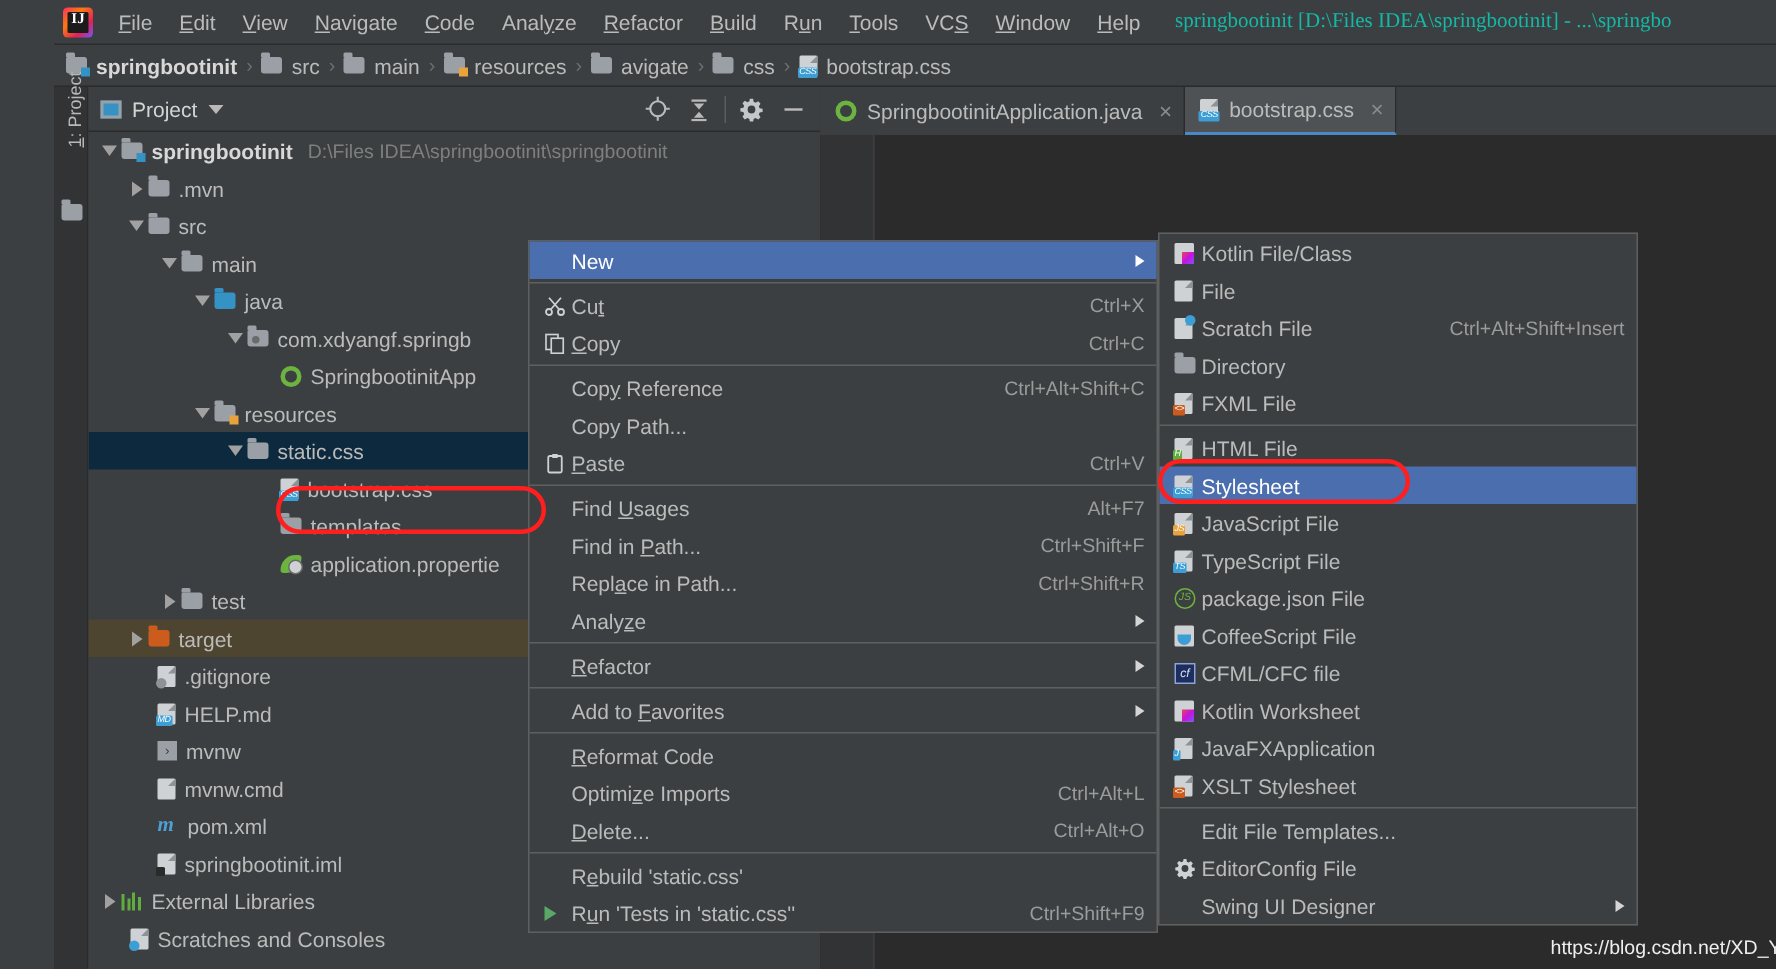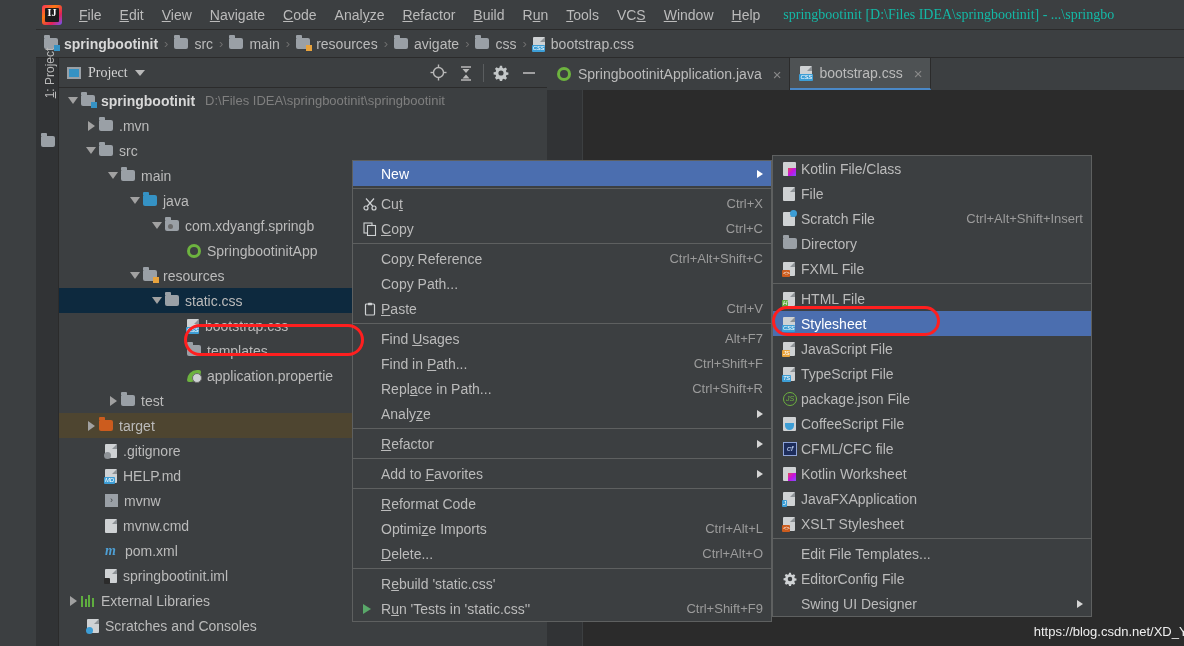--- a/index.html
+++ b/index.html
@@ -148,21 +148,21 @@
     background: #3c3f41;
   }
   .proj-header {
     height: 30px; background: #3c3f41; display: flex; align-items: center;
     padding: 0 4px 0 8px; border-bottom: 1px solid #2b2b2b;
   }
   .proj-header .titlebox { display: flex; align-items: center; gap: 7px; }
   .proj-header .sq {
     width: 14px; height: 12px; border: 2px solid #9aa0a6; background: #3592c4;
   }
-  .proj-header .ptitle { color: #d4d4d4; font-size: 14px; font-family: Liberation Serif, serif; }
+  .proj-header .ptitle { color: #d4d4d4; font-size: 14px; }
   .caret-down {
     width: 0; height: 0; border-left: 5px solid transparent; border-right: 5px solid transparent;
     border-top: 6px solid #b9b9b9;
   }
   .proj-tools { margin-left: auto; display: flex; align-items: center; gap: 0; }
   .tool-btn {
     width: 28px; height: 26px; display: flex; align-items: center; justify-content: center;
   }
   .tool-sep { width: 1px; height: 18px; background: #5a5d5f; margin: 0 3px; }
 

